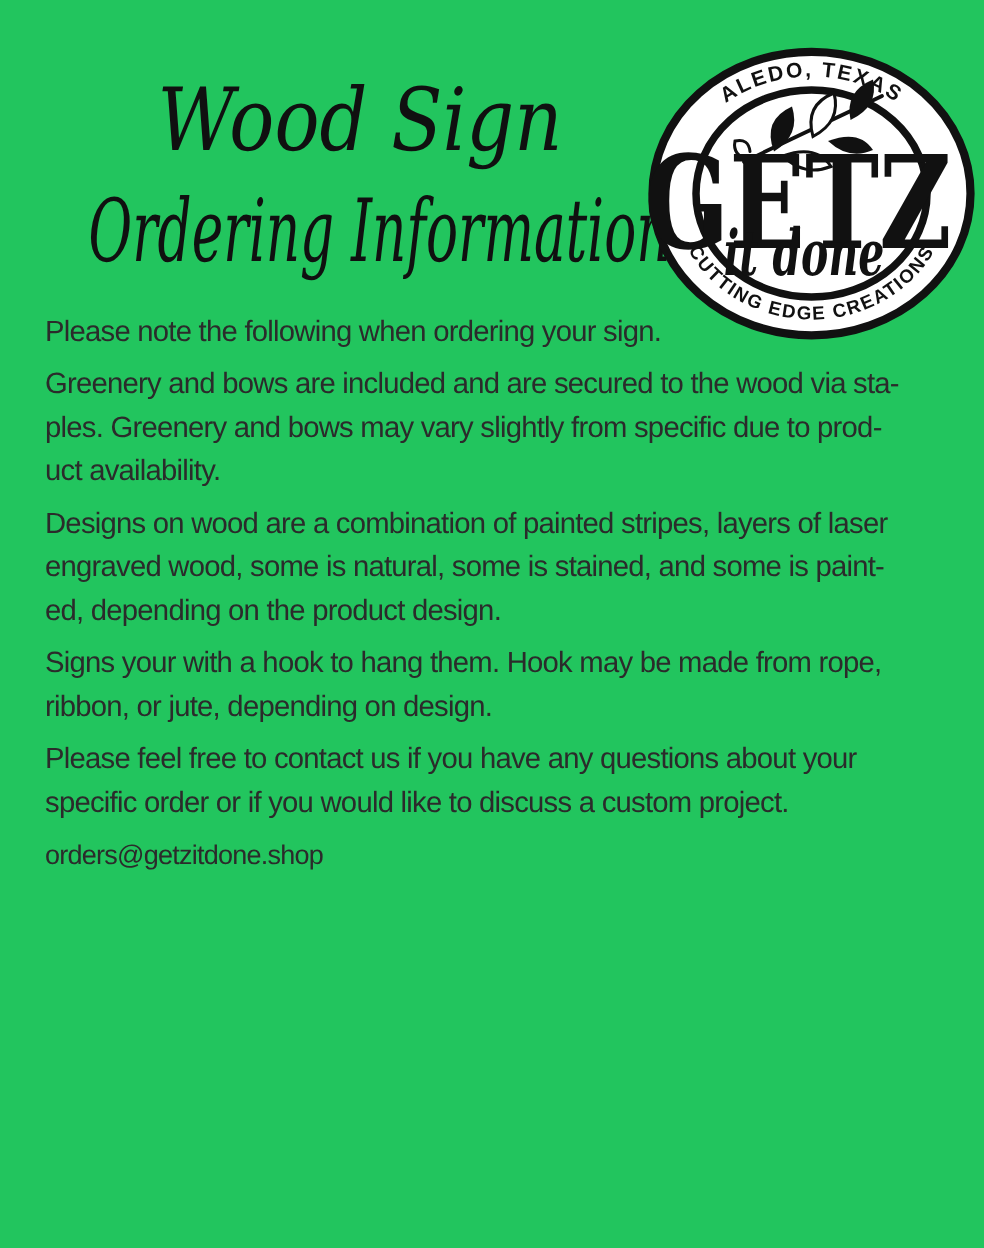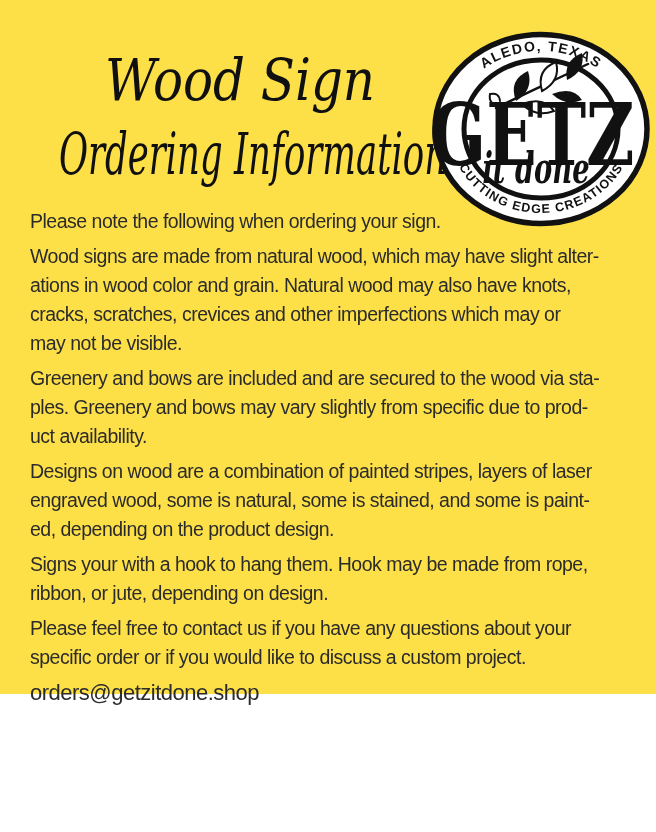--- a/index.html
+++ b/index.html
@@ -6,22 +6,22 @@
     margin: 0;
     padding: 0;
     width: 656px;
     height: 832px;
     background: #ffffff;
     overflow: hidden;
   }
   .page {
     position: relative;
     width: 656px;
-    height: 694px;
-    background: #fde047;
+    height: 832px;
+    background: #22c55e;
     font-family: "Liberation Sans", sans-serif;
   }
   .title-svg {
     position: absolute;
     left: 0;
     top: 14px;
     z-index: 1;
   }
   .title-svg text {
     font-family: "DejaVu Serif", serif;
@@ -58,21 +58,21 @@
     color: #2b2b2b;
   }
   .body-text p {
     margin: 0 0 6px 0;
     font-size: 19.5px;
     line-height: 29px;
     letter-spacing: -0.5px;
     white-space: pre;
   }
   .body-text .email {
-    font-size: 22px;
+    font-size: 18px;
     line-height: 29px;
     letter-spacing: -0.5px;
     white-space: pre;
   }
 </style>
 </head>
 <body>
 
 <div class="page">
 
@@ -108,24 +108,20 @@
       <path d="M80 101 Q 68 98 70 88 Q 79 86 80 95" stroke-width="2"></path>
     </g>
 
     <text class="logo-wordmark-text" x="112" y="159" text-anchor="middle" font-size="86" textLength="205" lengthAdjust="spacingAndGlyphs">GETZ</text>
 
     <text class="logo-tagline-text" x="116" y="177" text-anchor="middle" font-size="42" textLength="107" lengthAdjust="spacingAndGlyphs">it done</text>
   </svg>
 
   <div class="body-text">
     <p>Please note the following when ordering your sign.</p>
-    <p>Wood signs are made from natural wood, which may have slight alter-
-ations in wood color and grain. Natural wood may also have knots,
-cracks, scratches, crevices and other imperfections which may or
-may not be visible.</p>
     <p>Greenery and bows are included and are secured to the wood via sta-
 ples. Greenery and bows may vary slightly from specific due to prod-
 uct availability.</p>
     <p>Designs on wood are a combination of painted stripes, layers of laser
 engraved wood, some is natural, some is stained, and some is paint-
 ed, depending on the product design.</p>
     <p>Signs your with a hook to hang them. Hook may be made from rope,
 ribbon, or jute, depending on design.</p>
     <p>Please feel free to contact us if you have any questions about your
 specific order or if you would like to discuss a custom project.</p>

